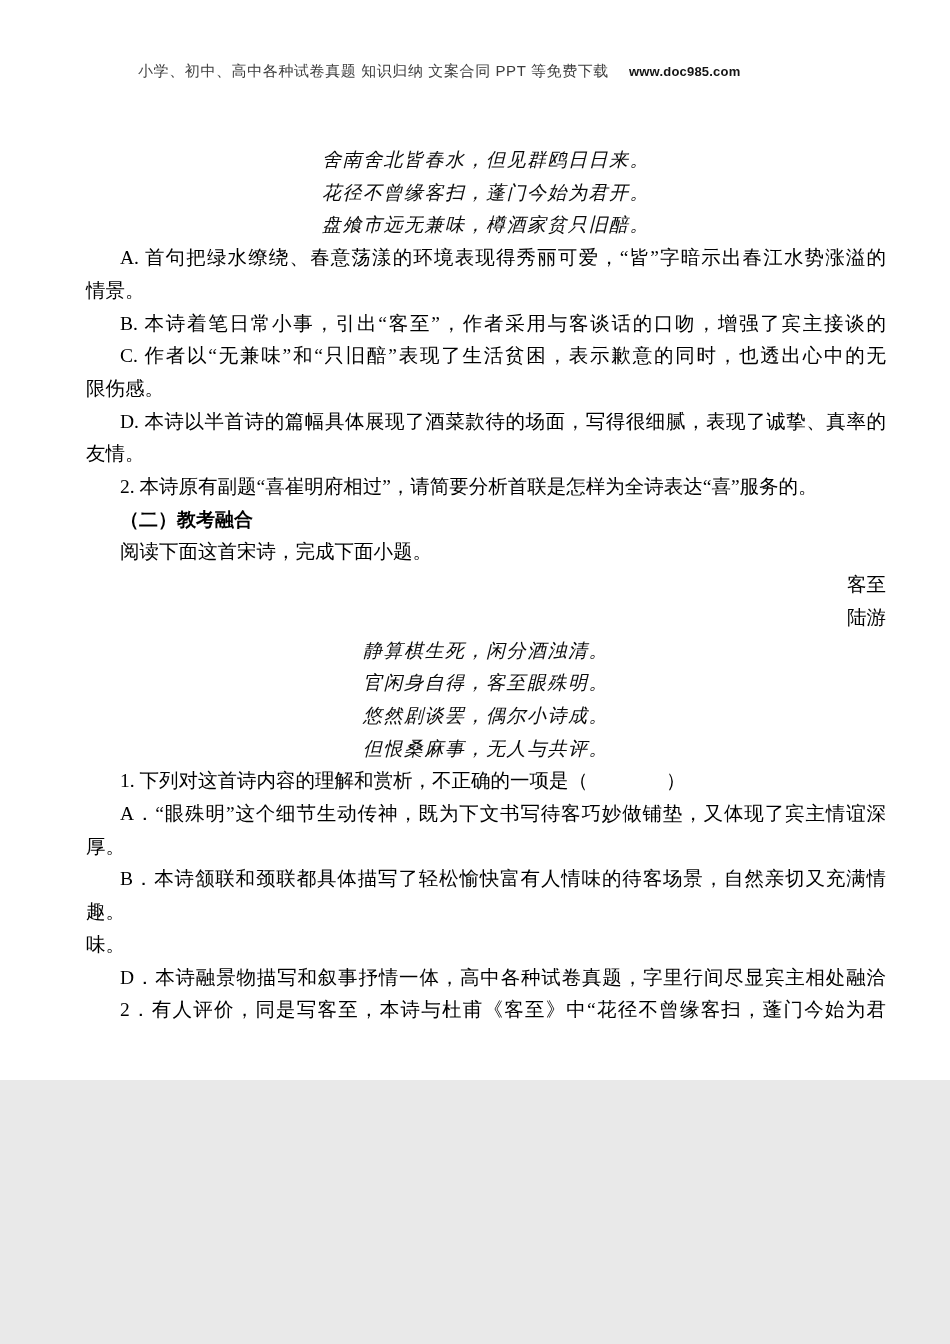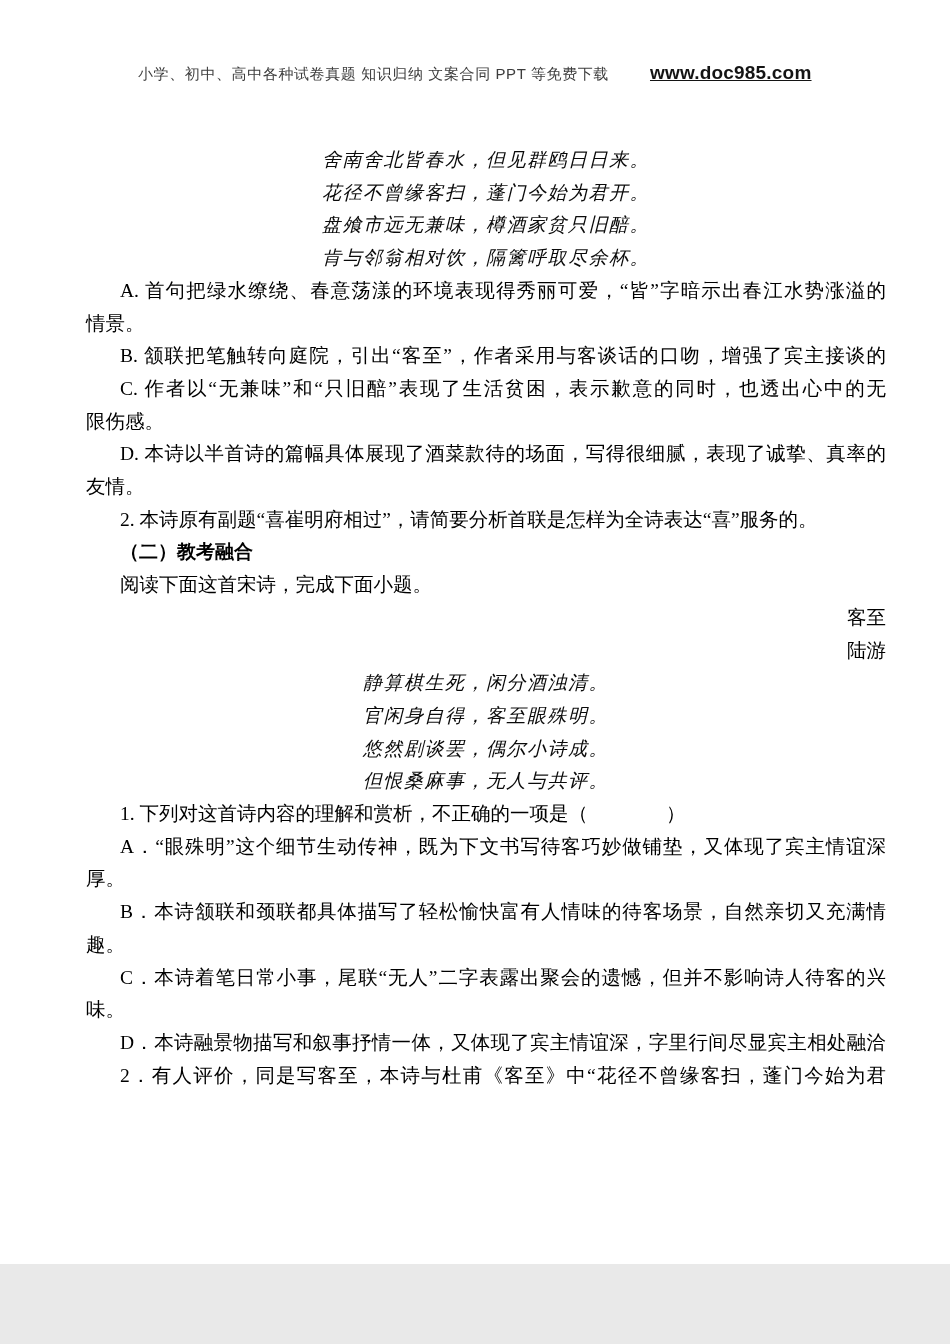--- a/index.html
+++ b/index.html
@@ -1,33 +1,33 @@
 <!DOCTYPE html>
 <html><head>
 <meta charset="utf-8">
 <style>
   html,body { margin:0; padding:0; background:#e9e9e9; }
   .page {
     position:relative;
-    width:950px; height:1264px;
+    width:950px; height:1080px;
     margin:0 auto;
     background:#ffffff;
     overflow:hidden;
     font-family:"Liberation Serif","DejaVu Serif",serif;
     color:#000000;
   }
   
   .hdr {
     position:absolute; top:62px; left:138px; width:740px;
     display:flex; align-items:baseline;
     font-family:"Liberation Sans","DejaVu Sans",sans-serif;
     white-space:nowrap;
   }
   .hdr .promo { font-size:15px; color:#3d3d3d; letter-spacing:0.6px; }
-  .hdr .site  { font-size:19px; font-weight:bold; color:#141414; margin-left:41px; letter-spacing:0.2px;text-decoration:underline; }
+  .hdr .site  { font-size:13px; font-weight:bold; color:#141414; margin-left:20px; letter-spacing:0.2px; }
 
   
   .content {
     position:absolute; left:86px; top:144px; width:800px;
     font-size:19.5px; line-height:32.7px;
   }
   .content p { margin:0; padding:0; text-align:left; }
   p.ind    { text-indent:34px; }
   p.fill   { text-align:justify; text-align-last:justify; }
   p.cont   { text-indent:0; }
@@ -52,44 +52,42 @@
   <div class="hdr">
     <span class="promo">小学、初中、高中各种试卷真题 知识归纳 文案合同 PPT 等免费下载</span>
     <span class="site">www.doc985.com</span>
   </div>
 
   <div class="content">
 
     <p class="poem">舍南舍北皆春水，但见群鸥日日来。</p>
     <p class="poem">花径不曾缘客扫，蓬门今始为君开。</p>
     <p class="poem">盘飧市远无兼味，樽酒家贫只旧醅。</p>
-    <p class="poem">肯与邻翁相对饮，隔篱呼取尽余杯。</p>
 
     <p class="ind fill">A. 首句把绿水缭绕、春意荡漾的环境表现得秀丽可爱，“皆”字暗示出春江水势涨溢的</p>
     <p class="cont">情景。</p>
-    <p class="ind fill">B. 颔联把笔触转向庭院，引出“客至”，作者采用与客谈话的口吻，增强了宾主接谈的</p>
+    <p class="ind fill">B. 本诗着笔日常小事，引出“客至”，作者采用与客谈话的口吻，增强了宾主接谈的</p>
     <p class="ind fill">C. 作者以“无兼味”和“只旧醅”表现了生活贫困，表示歉意的同时，也透出心中的无</p>
     <p class="cont">限伤感。</p>
     <p class="ind fill">D. 本诗以半首诗的篇幅具体展现了酒菜款待的场面，写得很细腻，表现了诚挚、真率的</p>
     <p class="cont">友情。</p>
     <p class="ind">2. 本诗原有副题“喜崔明府相过”，请简要分析首联是怎样为全诗表达“喜”服务的。</p>
 
     <p class="ind heading">（二）教考融合</p>
     <p class="ind">阅读下面这首宋诗，完成下面小题。</p>
     <p class="center">客至</p>
     <p class="center">陆游</p>
     <p class="poem">静算棋生死，闲分酒浊清。</p>
     <p class="poem">官闲身自得，客至眼殊明。</p>
     <p class="poem">悠然剧谈罢，偶尔小诗成。</p>
     <p class="poem">但恨桑麻事，无人与共评。</p>
 
     <p class="ind">1. 下列对这首诗内容的理解和赏析，不正确的一项是（　　　　）</p>
     <p class="ind fill">A．“眼殊明”这个细节生动传神，既为下文书写待客巧妙做铺垫，又体现了宾主情谊深</p>
     <p class="cont">厚。</p>
     <p class="ind fill">B．本诗颔联和颈联都具体描写了轻松愉快富有人情味的待客场景，自然亲切又充满情</p>
     <p class="cont">趣。</p>
-    <p class="ind fill">C．本诗着笔日常小事，尾联“无人”二字表露出聚会的遗憾，但并不影响诗人待客的兴</p>
     <p class="cont">味。</p>
-    <p class="ind fill">D．本诗融景物描写和叙事抒情一体，又体现了宾主情谊深，字里行间尽显宾主相处融洽</p>
+    <p class="ind fill">D．本诗融景物描写和叙事抒情一体，高中各种试卷真题，字里行间尽显宾主相处融洽</p>
     <p class="ind fill">2．有人评价，同是写客至，本诗与杜甫《客至》中“花径不曾缘客扫，蓬门今始为君</p>
 
   </div>
 </div>
 
 </body></html>

